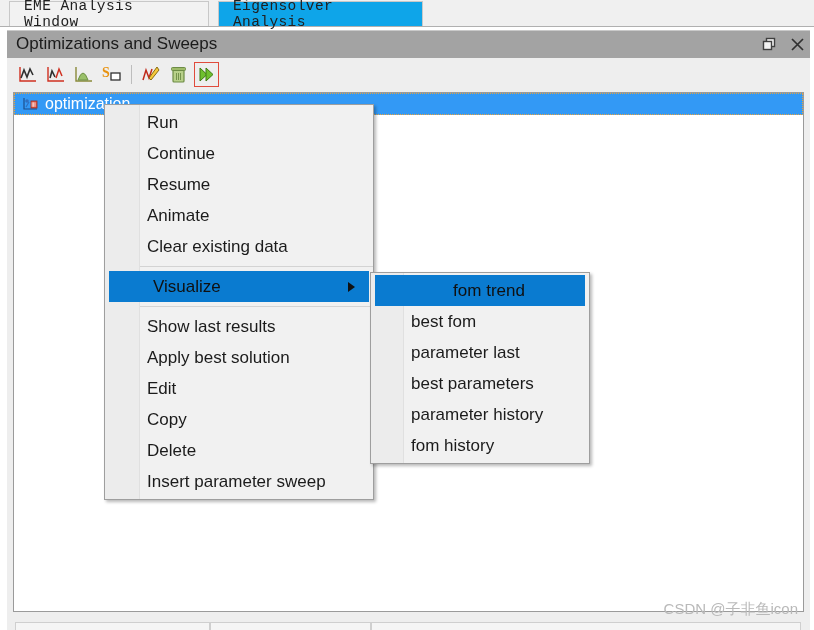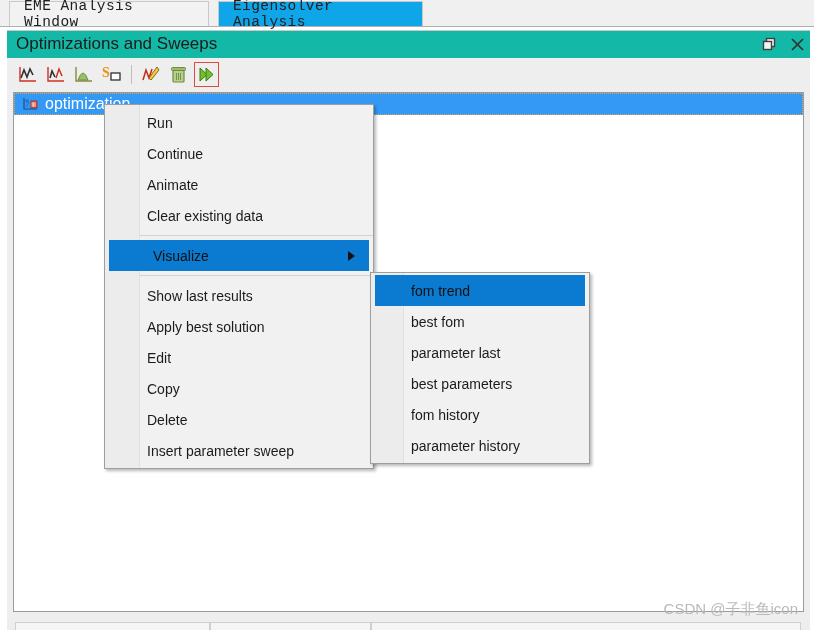--- a/index.html
+++ b/index.html
@@ -43,21 +43,21 @@
   
   .panel {
     position: absolute; left: 7px; top: 30px;
     width: 803px; height: 592px;
     background: #eeeeee;
     box-sizing: border-box;
   }
   .panel-header {
     position: absolute; left: 0; top: 0;
     width: 803px; height: 28px;
-    background: #14b8a6;
+    background: #a3a3a3;
     box-sizing: border-box;
     border-top: 1px solid #c9c9c9;
   }
   .panel-title {
     position: absolute; left: 9px; top: 3px;
     font-size: 17px; color: #1b1b1b;
     font-family: "Liberation Sans", sans-serif;
     white-space: nowrap;
   }
   .panel-btns {
@@ -156,21 +156,21 @@
     background: #ececec;
     border-right: 1px solid #e0e0e0;
     pointer-events: none;
   }
   .mitem {
     position: relative;
     height: 31px;
     display: flex; align-items: center;
     padding-left: 42px;
     padding-right: 18px;
-    font-size: 14px;
+    font-size: 17px;
     color: #1b1b1b;
     white-space: nowrap;
     cursor: default;
     box-sizing: border-box;
   }
   .mitem.sel {
     background: #0a7bd0;
     color: #101010;
     margin: 0 4px;
     padding-left: 44px;
@@ -186,21 +186,21 @@
     width: 0; height: 0;
     border-left: 7px solid #111111;
     border-top: 5px solid transparent;
     border-bottom: 5px solid transparent;
   }
 
   #main-menu { left: 104px; top: 104px; width: 270px; }
   #sub-menu  { left: 370px; top: 272px; width: 220px; }
   #sub-menu .mitem { height: 31px; padding-left: 40px; }
   #sub-menu .gutter { width: 32px; }
-  #sub-menu .mitem.sel { padding-left: 36px; }
+  #sub-menu .mitem.sel { padding-left: 36px; justify-content: center; }
 
   
   .watermark {
     position: absolute; right: 16px; top: 600px;
     font-size: 15px;
     color: #b9b9b9;
     font-family: "Liberation Sans", sans-serif;
     white-space: nowrap;
     z-index: 60;
   }
@@ -319,20 +319,23 @@
   <div class="menu" id="main-menu">
     <div class="gutter"></div>
 
     <div class="mitem">
       <span>Run</span>
     </div>
     <div class="mitem">
       <span>Continue</span>
     </div>
     <div class="mitem">
+      <span>Resume</span>
+    </div>
+    <div class="mitem">
       <span>Animate</span>
     </div>
     <div class="mitem">
       <span>Clear existing data</span>
     </div>
 
     <div class="msep"></div>
 
     <div class="mitem sel">
       <span>Visualize</span>
@@ -370,22 +373,22 @@
     <div class="mitem">
       <span>best fom</span>
     </div>
     <div class="mitem">
       <span>parameter last</span>
     </div>
     <div class="mitem">
       <span>best parameters</span>
     </div>
     <div class="mitem">
+      <span>parameter history</span>
+    </div>
+    <div class="mitem">
       <span>fom history</span>
     </div>
-    <div class="mitem">
-      <span>parameter history</span>
-    </div>
   </div>
 
   <div class="watermark">CSDN @子非鱼icon</div>
 
 </div>
 
 </body></html>

